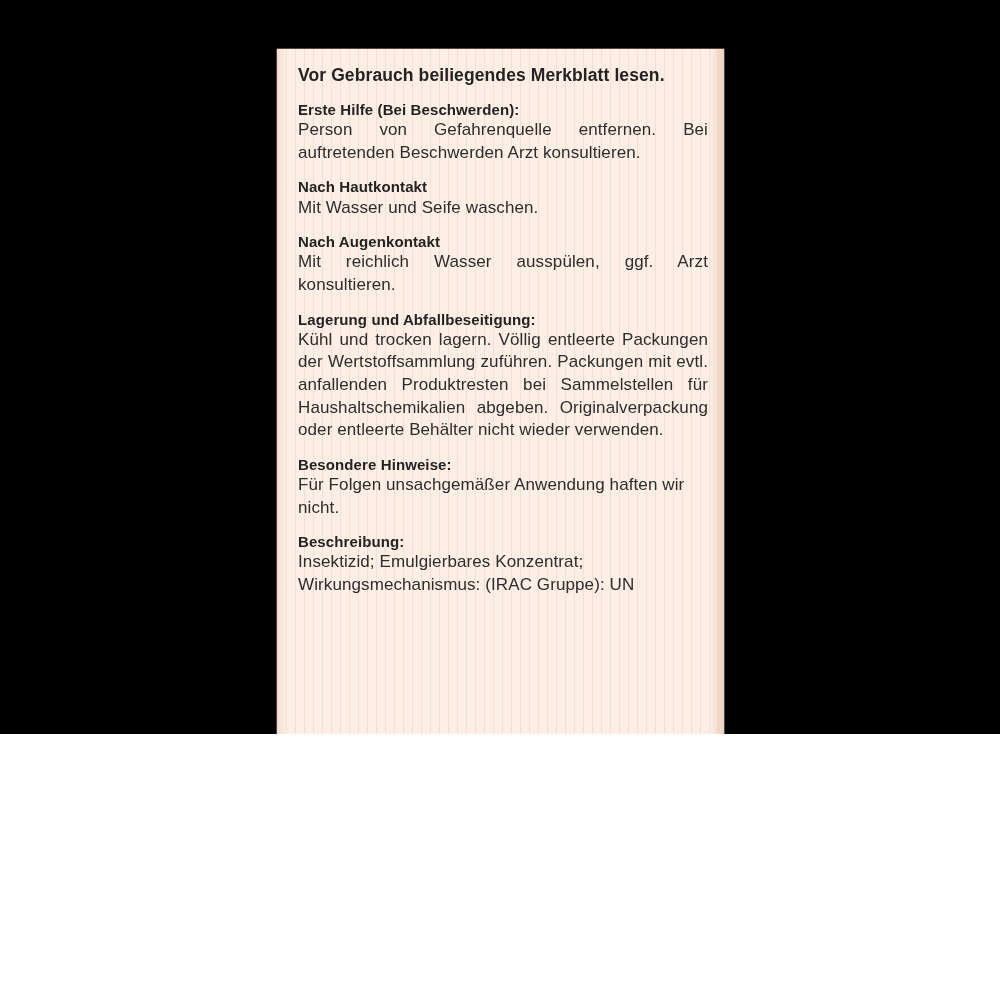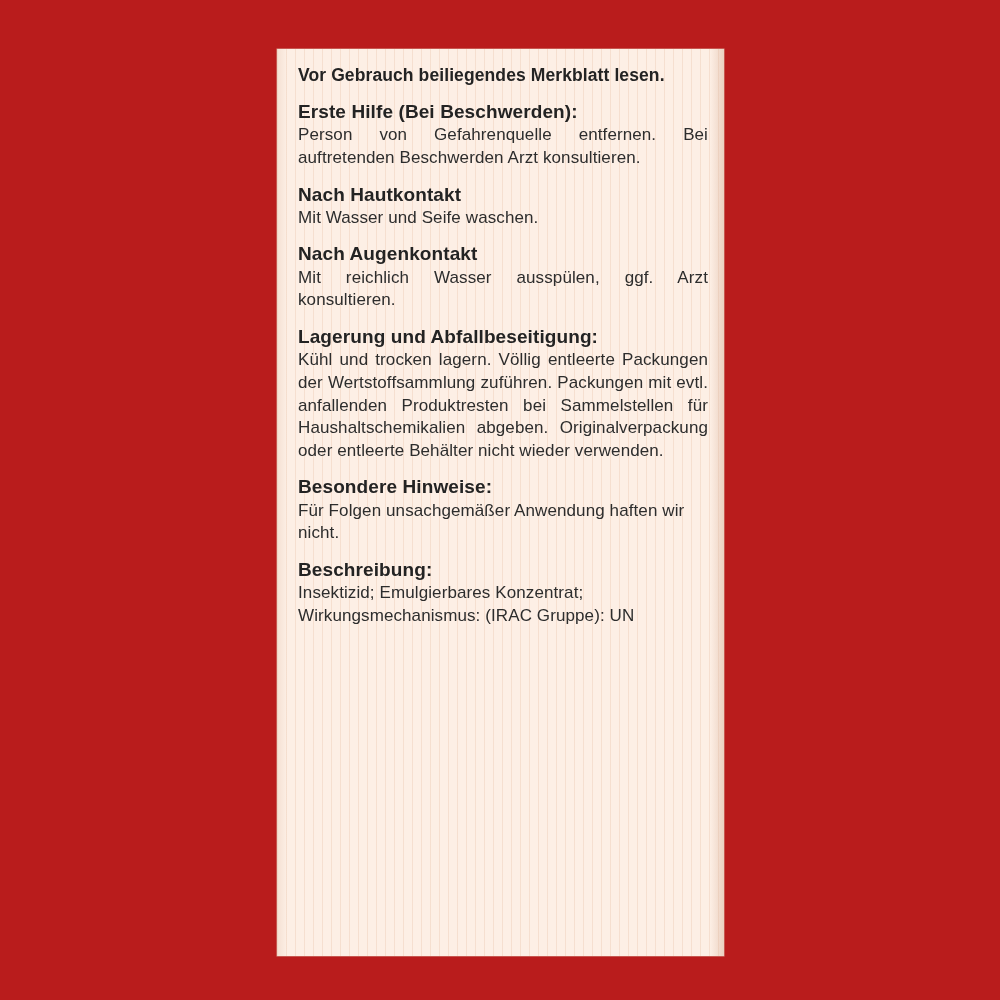--- a/index.html
+++ b/index.html
@@ -6,22 +6,22 @@
     margin: 0;
     padding: 0;
     width: 1000px;
     height: 1000px;
     background: #ffffff;
     font-family: "Liberation Sans", sans-serif;
   }
   #stage {
     position: relative;
     width: 1000px;
-    height: 1000px;
-    background: #b91c1c;
+    height: 734px;
+    background: #000000;
     overflow: hidden;
   }
   
   #package {
     position: absolute;
     left: 277px;
     top: 49px;
     width: 447px;
     height: 907px;
     background: #fdefe5;
@@ -60,21 +60,21 @@
     position: absolute;
     left: 21px;
     top: 16px;
     width: 410px;
     color: #2b2b2b;
   }
 
   .block { margin-bottom: 13px; }
 
   .heading {
-    font-size: 19px;
+    font-size: 15px;
     font-weight: bold;
     line-height: 1.28;
     color: #232323;
     letter-spacing: 0.1px;
   }
   .body {
     font-size: 17px;
     font-weight: normal;
     line-height: 1.33;
     color: #2d2d2d;

